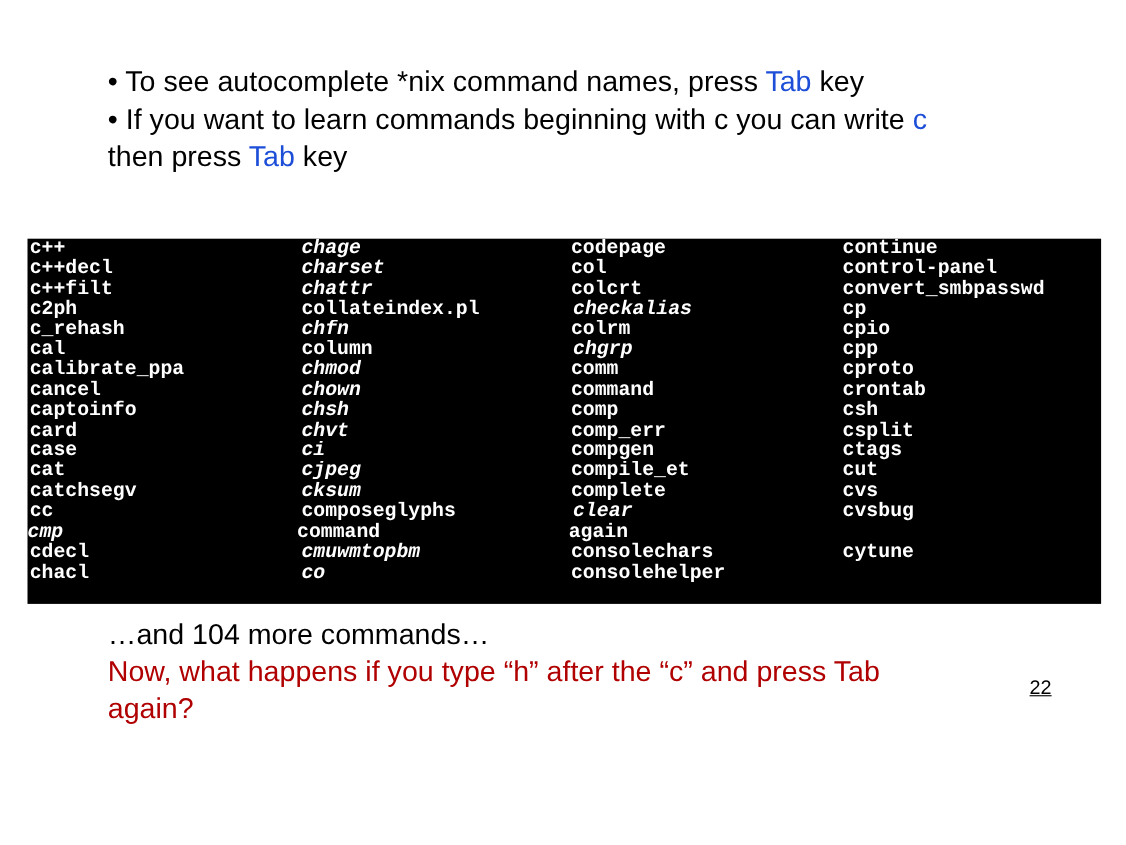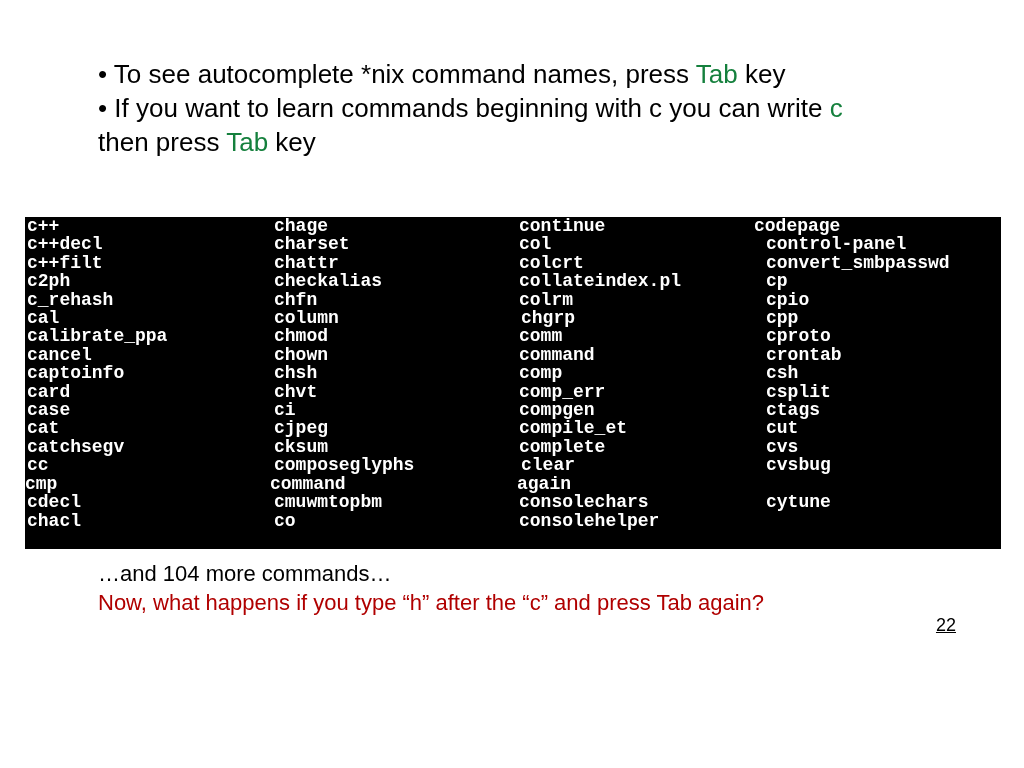--- a/index.html
+++ b/index.html
@@ -14,21 +14,21 @@
   }
   .top-text {
     position: absolute;
     top: 58px;
     left: 98px;
     width: 760px;
     font-size: 26px;
     line-height: 1.3;
     color: #000;
   }
-  .top-text .red { color: #15803d; }
+  .top-text .red { color: #1d4ed8; }
 
   .terminal {
     position: absolute;
     top: 217px;
     left: 25px;
     width: 976px;
     height: 332px;
     background: #000;
     color: #fff;
     font-family: "Courier New", Courier, monospace;
@@ -40,30 +40,30 @@
     overflow: hidden;
   }
   .terminal-row {
     display: flex;
     white-space: pre;
   }
   .terminal-cell {
     overflow: hidden;
   }
   .col0 { width: 247px; padding-left: 2px; }
-  .col1 { width: 245px; }
+  .col1 { width: 245px; font-style: italic; }
   .col2 { width: 247px; }
   .col3 { width: 235px; }
 
   .bottom-text {
     position: absolute;
     top: 560px;
     left: 98px;
     width: 780px;
-    font-size: 22px;
+    font-size: 26px;
     line-height: 1.3;
     color: #000;
   }
   .bottom-text .question { color: #b00000; }
 
   .page-number {
     position: absolute;
     bottom: 132px;
     right: 68px;
     font-size: 18px;
@@ -73,24 +73,24 @@
 </style>
 </head>
 <body>
 
 <div class="top-text">
   <span>• To see autocomplete *nix command names, press </span><span class="red">Tab</span><span> key</span><br>
   <span>• If you want to learn commands beginning with c you can write </span><span class="red">c</span><span> then press </span><span class="red">Tab</span><span> key</span>
 </div>
 
 <div class="terminal" id="terminal">
-    <div class="terminal-row"><div class="terminal-cell col0">c++</div><div class="terminal-cell col1">chage</div><div class="terminal-cell col3">continue</div><div class="terminal-cell col2">codepage</div></div>
+    <div class="terminal-row"><div class="terminal-cell col0">c++</div><div class="terminal-cell col1">chage</div><div class="terminal-cell col2">codepage</div><div class="terminal-cell col3">continue</div></div>
     <div class="terminal-row"><div class="terminal-cell col0">c++decl</div><div class="terminal-cell col1">charset</div><div class="terminal-cell col2">col</div><div class="terminal-cell col3">control-panel</div></div>
     <div class="terminal-row"><div class="terminal-cell col0">c++filt</div><div class="terminal-cell col1">chattr</div><div class="terminal-cell col2">colcrt</div><div class="terminal-cell col3">convert_smbpasswd</div></div>
-    <div class="terminal-row"><div class="terminal-cell col0">c2ph</div><div class="terminal-cell col1">checkalias</div><div class="terminal-cell col2">collateindex.pl</div><div class="terminal-cell col3">cp</div></div>
+    <div class="terminal-row"><div class="terminal-cell col0">c2ph</div><div class="terminal-cell col2">collateindex.pl</div><div class="terminal-cell col1">checkalias</div><div class="terminal-cell col3">cp</div></div>
     <div class="terminal-row"><div class="terminal-cell col0">c_rehash</div><div class="terminal-cell col1">chfn</div><div class="terminal-cell col2">colrm</div><div class="terminal-cell col3">cpio</div></div>
     <div class="terminal-row"><div class="terminal-cell col0">cal</div><div class="terminal-cell col2">column</div><div class="terminal-cell col1">chgrp</div><div class="terminal-cell col3">cpp</div></div>
     <div class="terminal-row"><div class="terminal-cell col0">calibrate_ppa</div><div class="terminal-cell col1">chmod</div><div class="terminal-cell col2">comm</div><div class="terminal-cell col3">cproto</div></div>
     <div class="terminal-row"><div class="terminal-cell col0">cancel</div><div class="terminal-cell col1">chown</div><div class="terminal-cell col2">command</div><div class="terminal-cell col3">crontab</div></div>
     <div class="terminal-row"><div class="terminal-cell col0">captoinfo</div><div class="terminal-cell col1">chsh</div><div class="terminal-cell col2">comp</div><div class="terminal-cell col3">csh</div></div>
     <div class="terminal-row"><div class="terminal-cell col0">card</div><div class="terminal-cell col1">chvt</div><div class="terminal-cell col2">comp_err</div><div class="terminal-cell col3">csplit</div></div>
     <div class="terminal-row"><div class="terminal-cell col0">case</div><div class="terminal-cell col1">ci</div><div class="terminal-cell col2">compgen</div><div class="terminal-cell col3">ctags</div></div>
     <div class="terminal-row"><div class="terminal-cell col0">cat</div><div class="terminal-cell col1">cjpeg</div><div class="terminal-cell col2">compile_et</div><div class="terminal-cell col3">cut</div></div>
     <div class="terminal-row"><div class="terminal-cell col0">catchsegv</div><div class="terminal-cell col1">cksum</div><div class="terminal-cell col2">complete</div><div class="terminal-cell col3">cvs</div></div>
     <div class="terminal-row"><div class="terminal-cell col0">cc</div><div class="terminal-cell col2">composeglyphs</div><div class="terminal-cell col1">clear</div><div class="terminal-cell col3">cvsbug</div></div>

